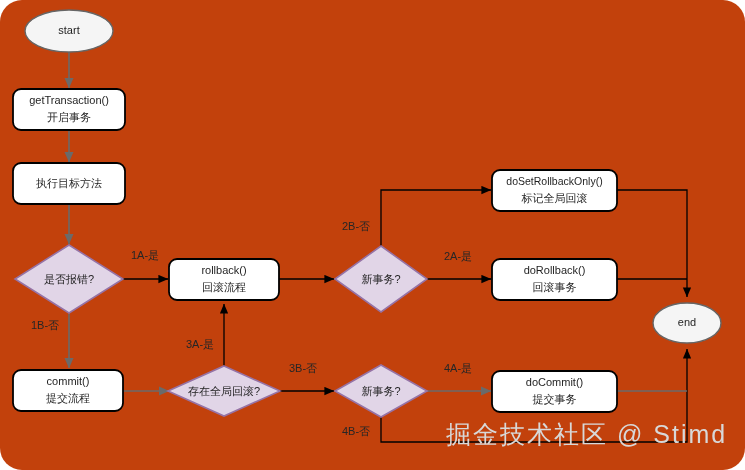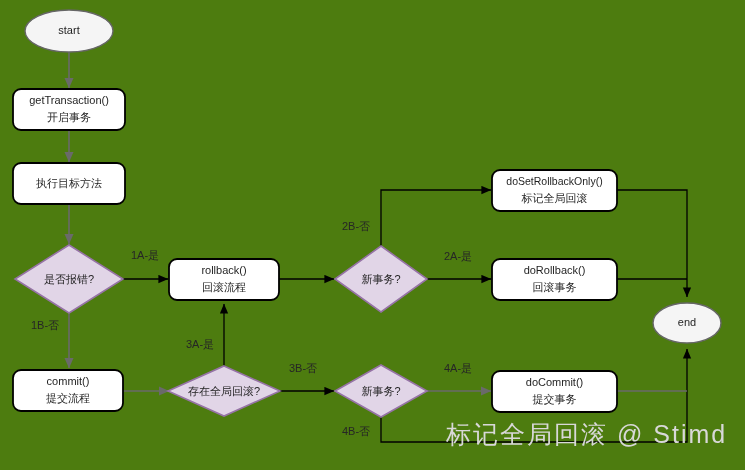--- a/index.html
+++ b/index.html
@@ -4,22 +4,23 @@
 <style>
   html,body{margin:0;padding:0;background:#ffffff;}
   body{
     font-family:"Liberation Sans","DejaVu Sans",sans-serif;
     -webkit-font-smoothing:antialiased;
   }
   #canvas{
     position:relative;
     width:745px;
     height:470px;
-    background:#4d7c0f;
+    background:#c2410c;
     overflow:hidden;
+    border-radius:22px;
   }
   svg#flow{
     position:absolute;
     left:0; top:0;
     width:745px;
     height:470px;
   }
   
   .nodeText{
     font-family:"Liberation Sans","DejaVu Sans",sans-serif;
@@ -199,15 +200,15 @@
     <text class="edgeLabel" x="145" y="256">1A-是</text>
     <text class="edgeLabel" x="45" y="326">1B-否</text>
     <text class="edgeLabel" x="458" y="257">2A-是</text>
     <text class="edgeLabel" x="356" y="227">2B-否</text>
     <text class="edgeLabel" x="200" y="345">3A-是</text>
     <text class="edgeLabel" x="303" y="369">3B-否</text>
     <text class="edgeLabel" x="458" y="369">4A-是</text>
     <text class="edgeLabel" x="356" y="432">4B-否</text>
   </svg>
 
-  <div class="watermark">标记全局回滚 @ Stimd</div>
+  <div class="watermark">掘金技术社区 @ Stimd</div>
 
 </div>
 
 </body></html>

